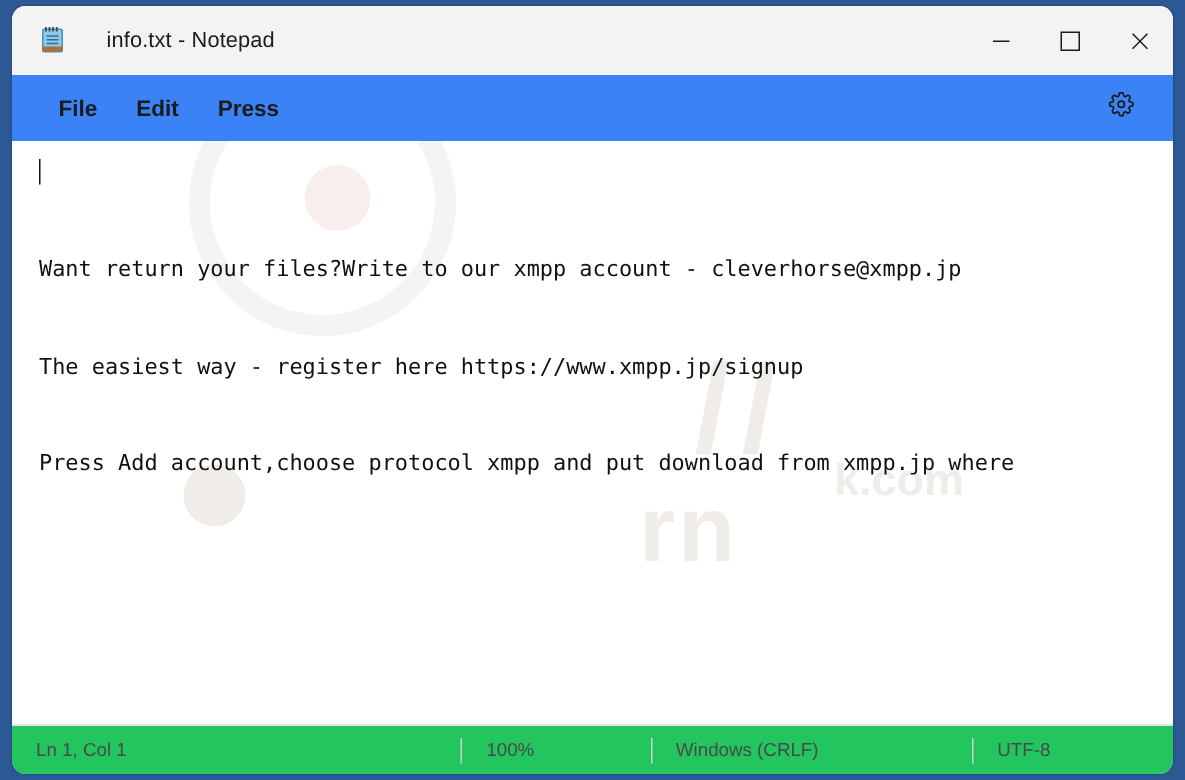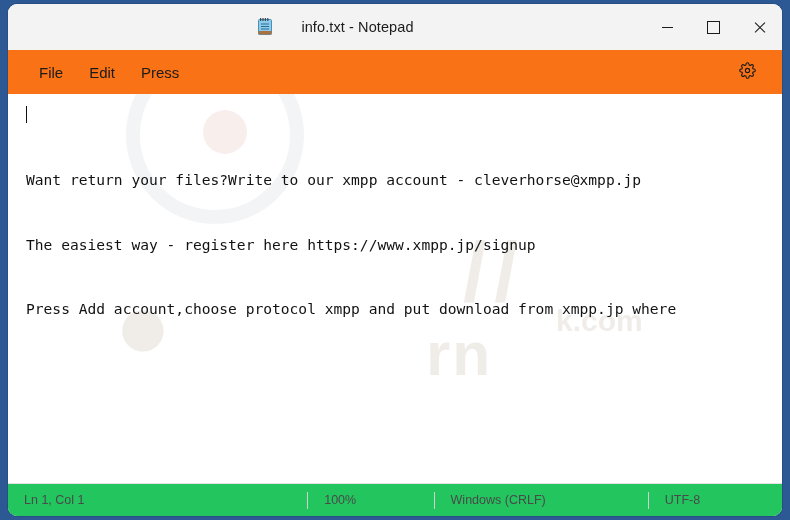--- a/index.html
+++ b/index.html
@@ -45,21 +45,20 @@
     align-items: center;
     background: #f3f3f3;
     position: relative;
   }
   .title-left {
     display: flex;
     align-items: center;
     padding-left: 17px;
     flex: 1 1 auto;
     min-width: 0;
-    justify-content: center;
   }
   .app-icon {
     width: 20px;
     height: 20px;
     position: relative;
     flex: 0 0 20px;
   }
   .app-title {
     font-size: 14.5px;
     color: #1b1b1b;
@@ -106,22 +105,23 @@
   }
   .glyph-close::before { transform: rotate(45deg); }
   .glyph-close::after  { transform: rotate(-45deg); }
 
   
   .menubar {
     height: 44px;
     flex: 0 0 44px;
     display: flex;
     align-items: center;
-    background: #f97316;
+    background: #3b82f6;
     padding: 0 10px 0 18px;
+    font-weight: bold;
   }
   .menuitem {
     font-size: 15px;
     color: #1b1b1b;
     padding: 6px 13px;
     border-radius: 4px;
     cursor: default;
     white-space: nowrap;
   }
   .menu-spacer { flex: 1 1 auto; }

